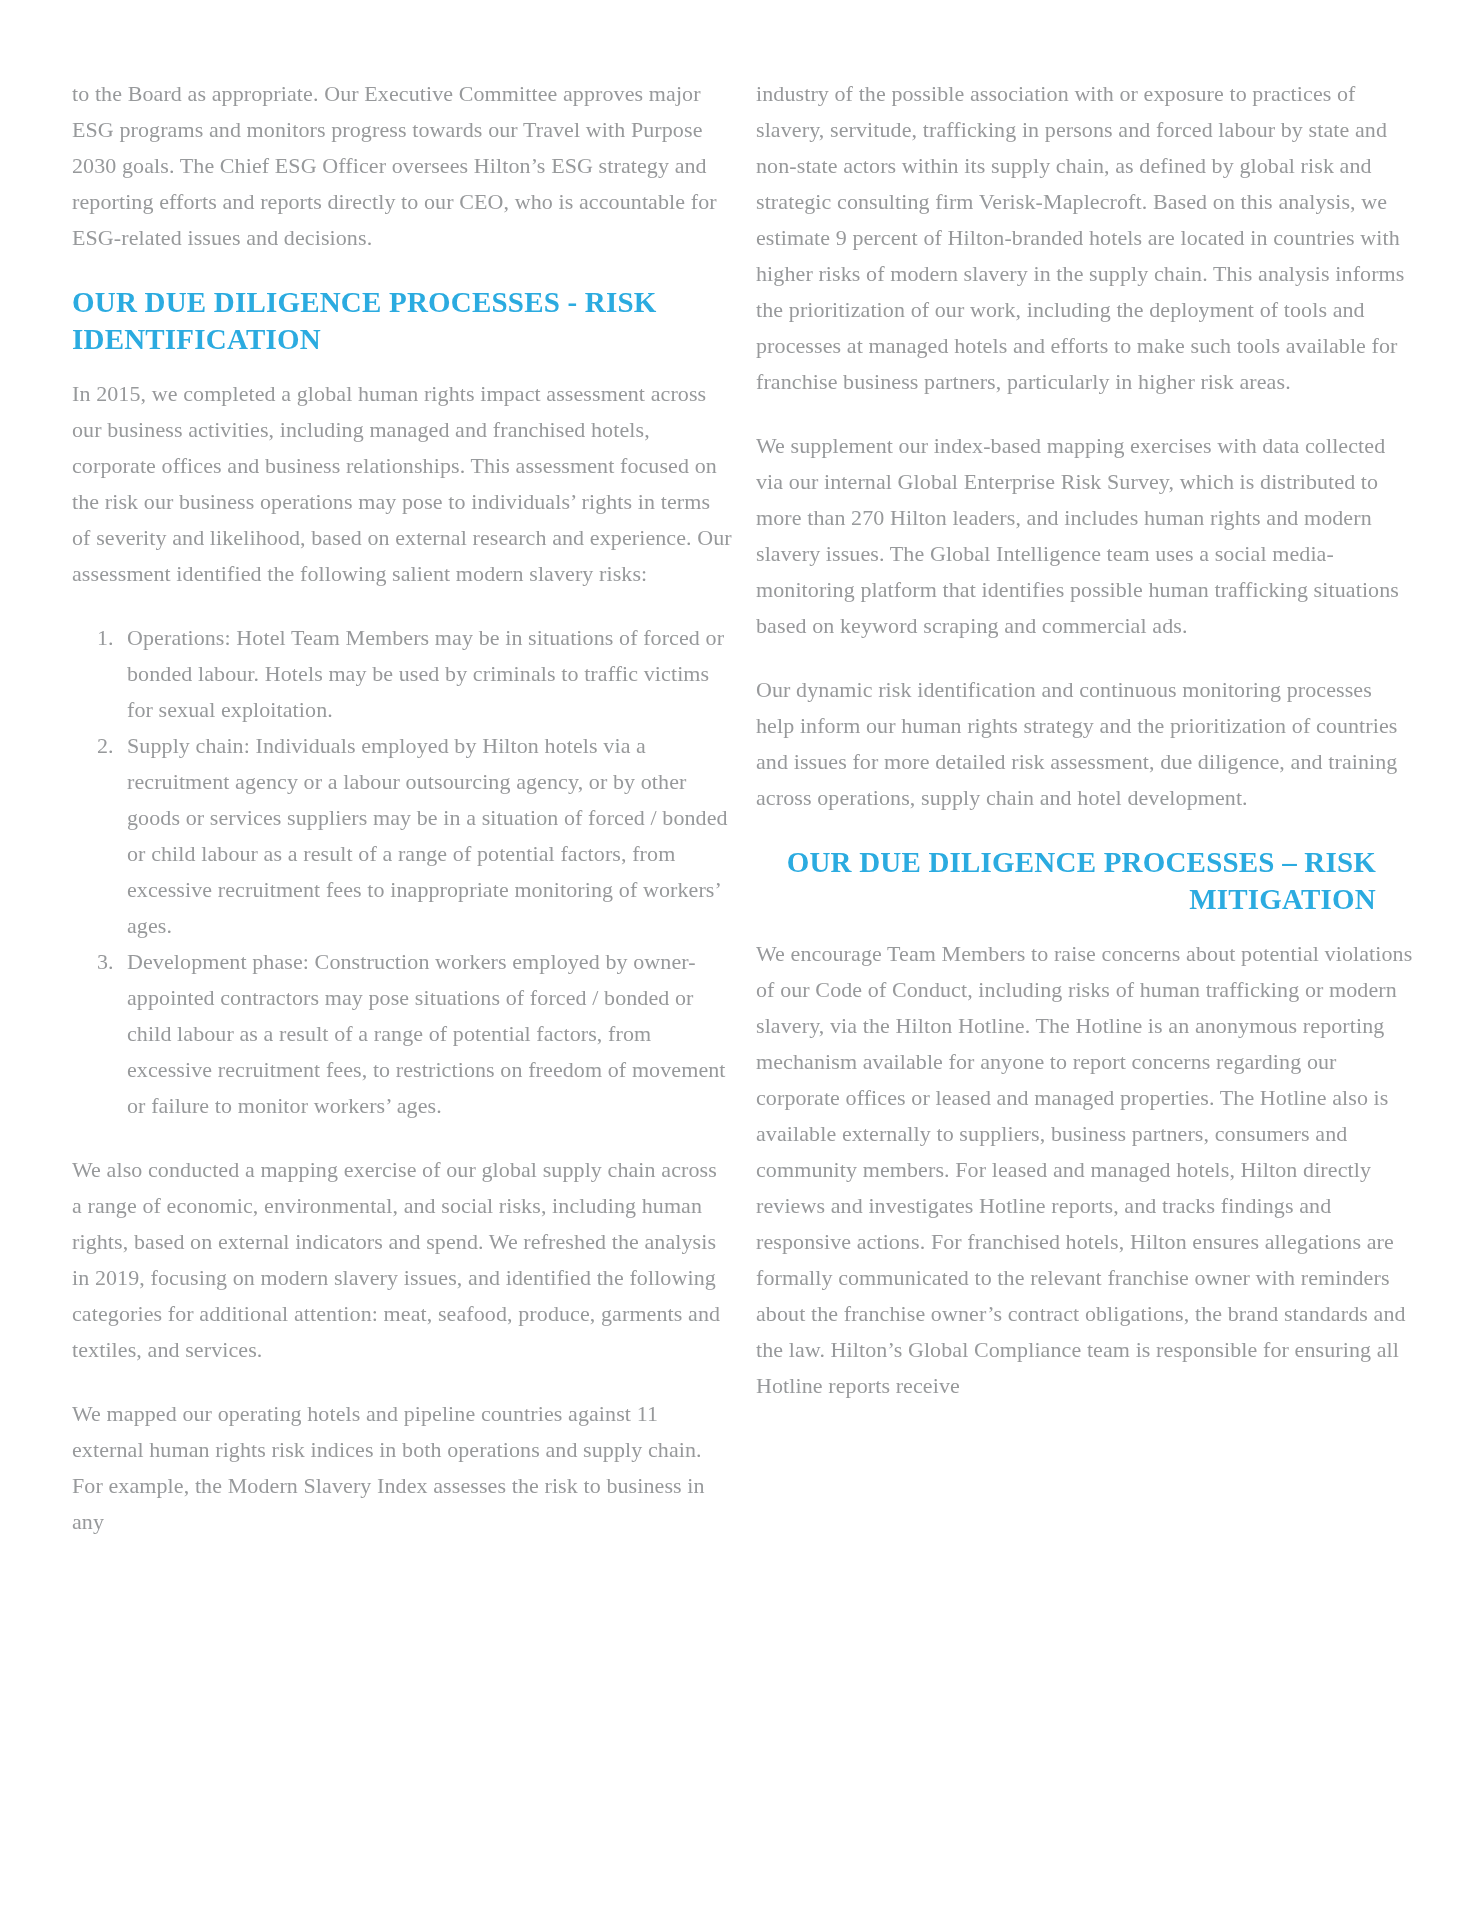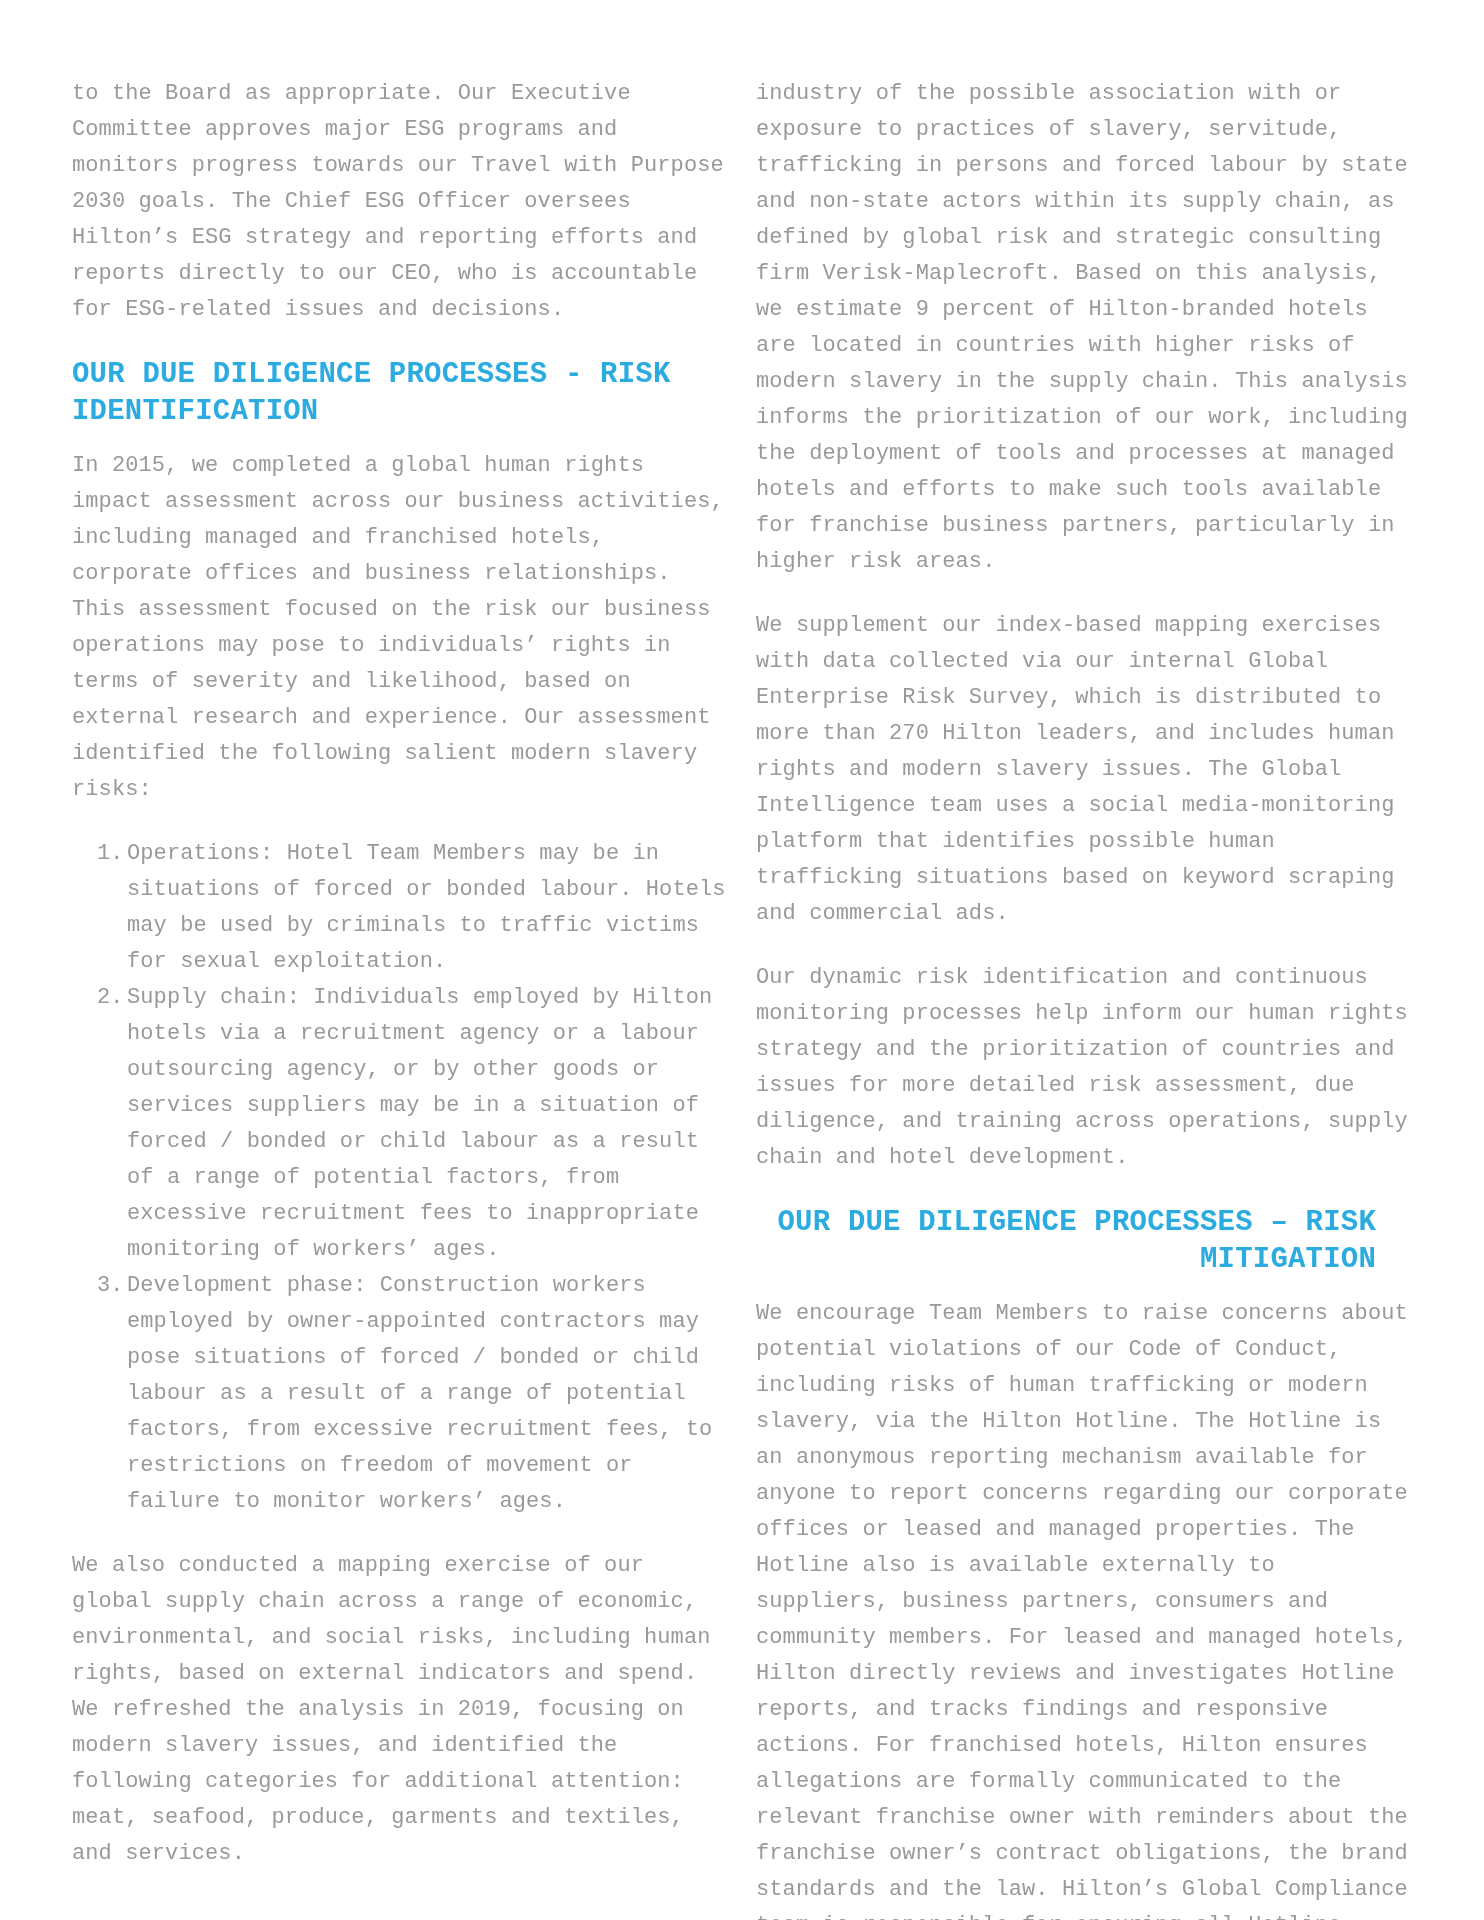--- a/index.html
+++ b/index.html
@@ -6,21 +6,21 @@
     margin: 0;
     padding: 0;
     background: #ffffff;
   }
   .page {
     position: relative;
     width: 1484px;
     height: 1920px;
     background: #ffffff;
     overflow: hidden;
-    font-family: Liberation Mono, monospace;
+    font-family: Liberation Serif, serif;
   }
   .col {
     position: absolute;
     top: 76px;
   }
   .col-left  { left: 72px;  width: 660px; }
   .col-right { left: 756px; width: 658px; }
 
   .col p {
     margin: 0 0 28px 0;
@@ -93,20 +93,21 @@
       </div>
       <div class="list-item">
         <span class="list-num">3.</span>
         <span class="list-text">Development phase: Construction workers employed by owner-appointed contractors may pose situations of forced / bonded or child labour as a result of a range of potential factors, from excessive recruitment fees, to restrictions on freedom of movement or failure to monitor workers’ ages.</span>
       </div>
     </div>
 
 
     <p>We also conducted a mapping exercise of our global supply chain across a range of economic, environmental, and social risks, including human rights, based on external indicators and spend. We refreshed the analysis in 2019, focusing on modern slavery issues, and identified the following categories for additional attention: meat, seafood, produce, garments and textiles, and services.</p>
 
+    <p>We mapped our operating hotels and pipeline countries against 11 external human rights risk indices in both operations and supply chain. For example, the Modern Slavery Index assesses the risk to business in any</p>
   </div>
 
   <div class="col col-right">
     <p>industry of the possible association with or exposure to practices of slavery, servitude, trafficking in persons and forced labour by state and non-state actors within its supply chain, as defined by global risk and strategic consulting firm Verisk-Maplecroft. Based on this analysis, we estimate 9 percent of Hilton-branded hotels are located in countries with higher risks of modern slavery in the supply chain. This analysis informs the prioritization of our work, including the deployment of tools and processes at managed hotels and efforts to make such tools available for franchise business partners, particularly in higher risk areas.</p>
 
     <p>We supplement our index-based mapping exercises with data collected via our internal Global Enterprise Risk Survey, which is distributed to more than 270 Hilton leaders, and includes human rights and modern slavery issues. The Global Intelligence team uses a social media-monitoring platform that identifies possible human trafficking situations based on keyword scraping and commercial ads.</p>
 
     <p>Our dynamic risk identification and continuous monitoring processes help inform our human rights strategy and the prioritization of countries and issues for more detailed risk assessment, due diligence, and training across operations, supply chain and hotel development.</p>
 
     <h2 class="section-heading mitigation">OUR DUE DILIGENCE PROCESSES – RISK MITIGATION</h2>

